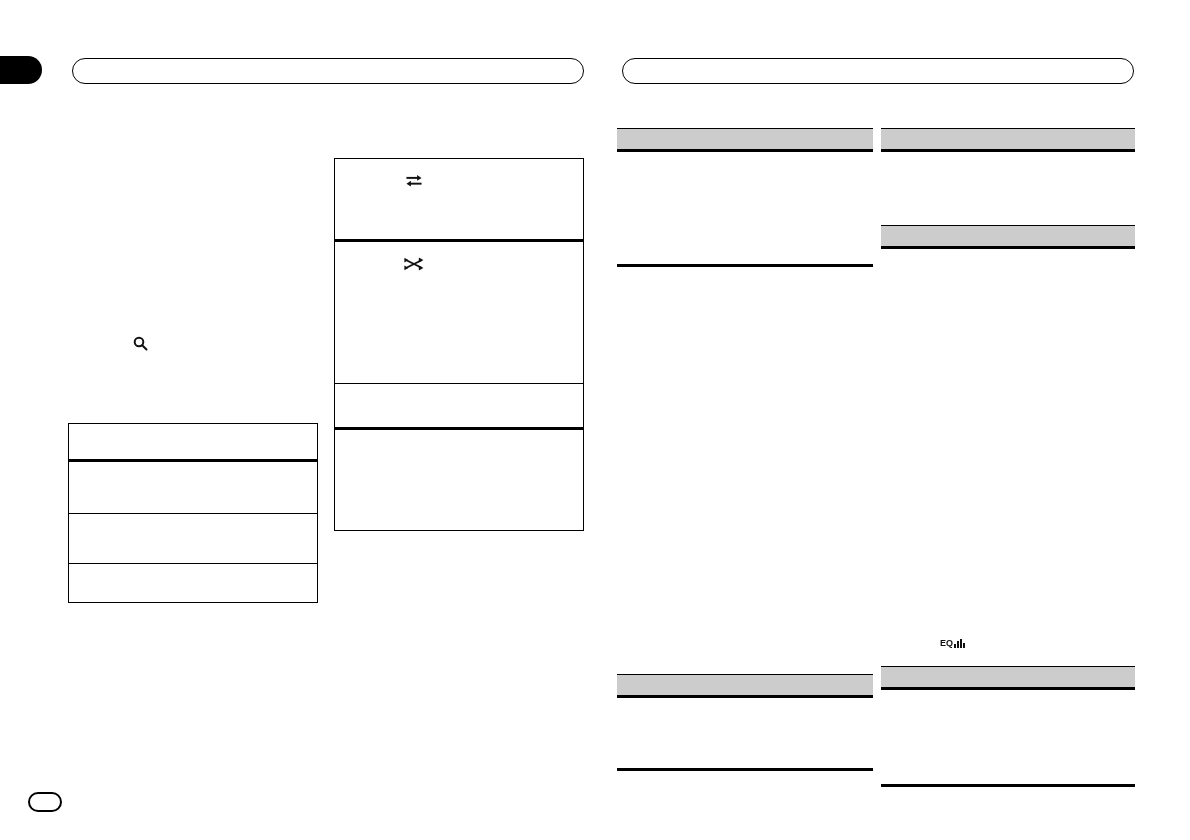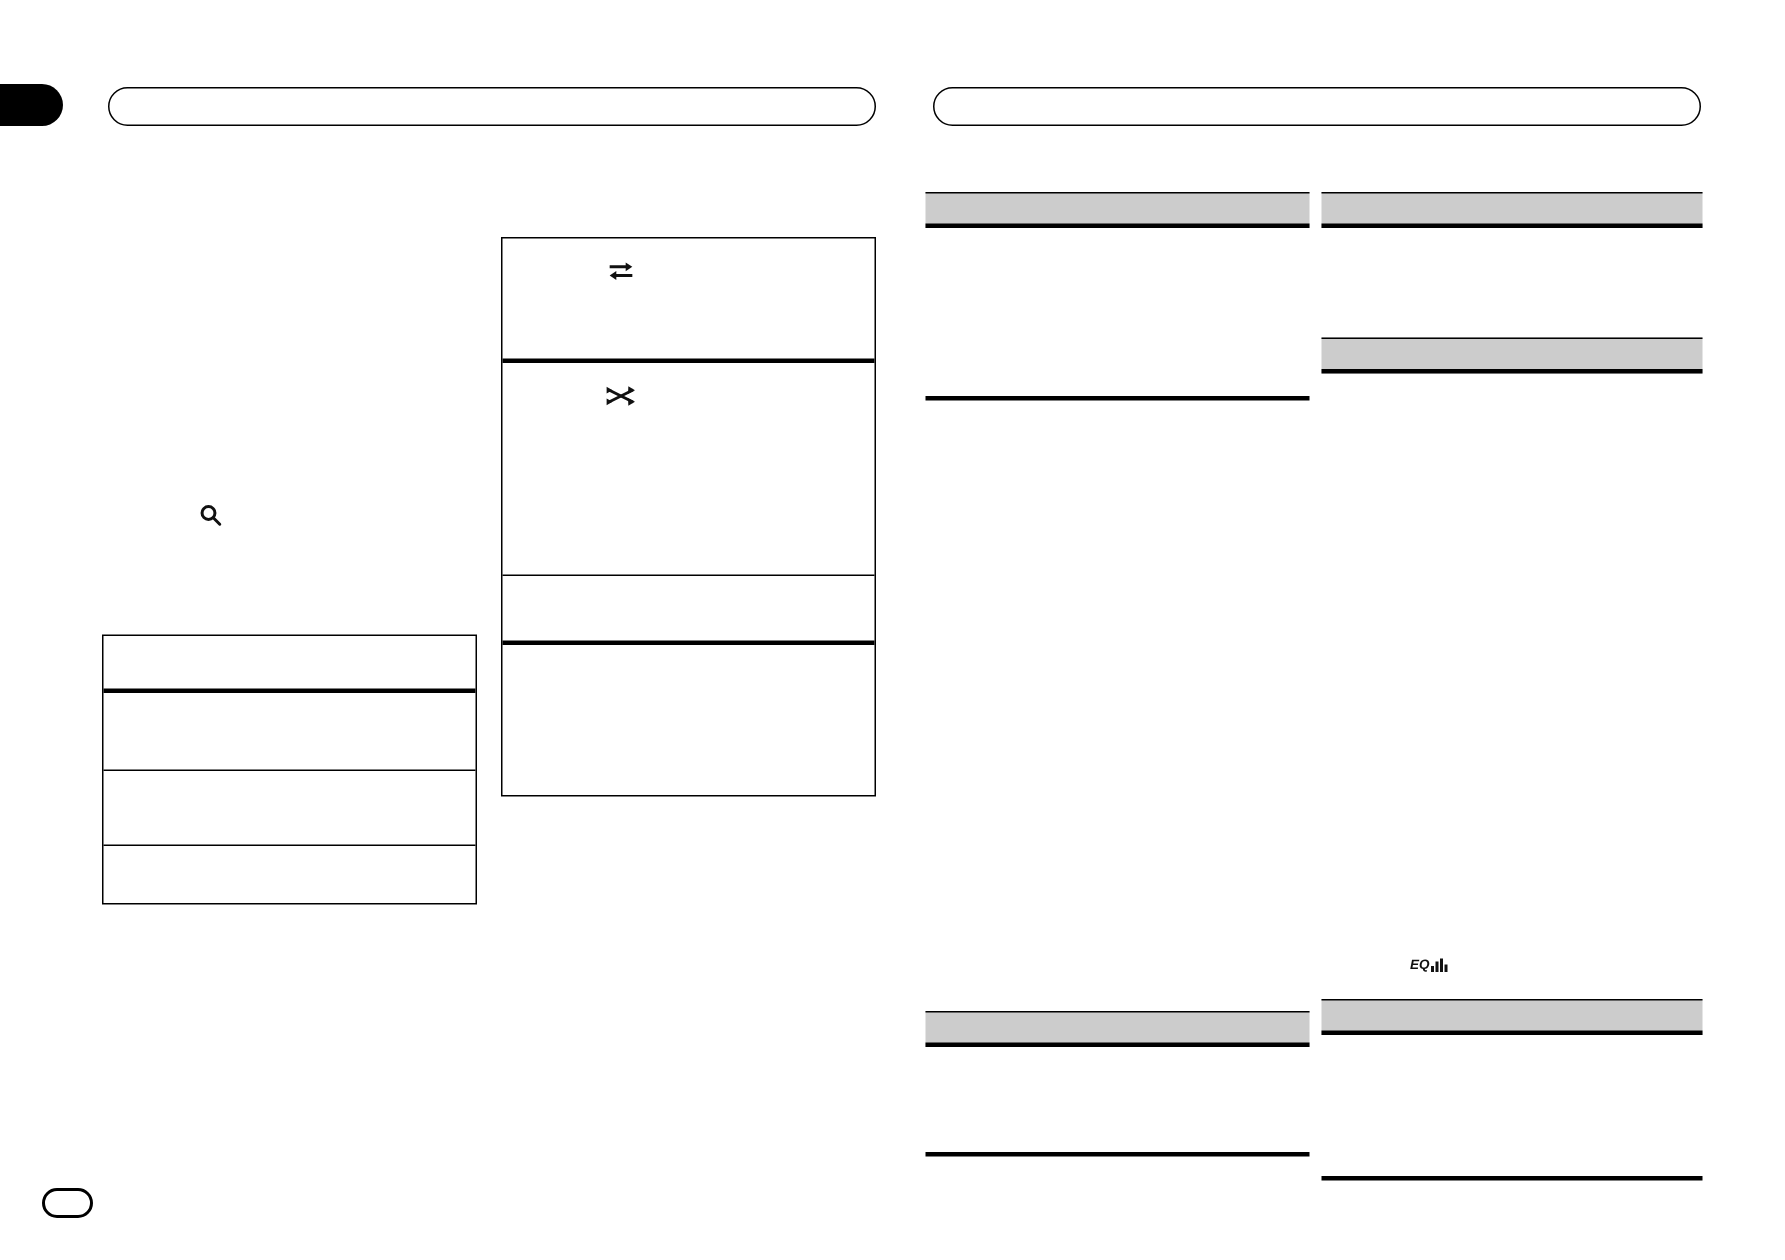--- a/index.html
+++ b/index.html
@@ -122,21 +122,20 @@
   }
   .eq-icon-wrap {
     position: absolute;
     left: 940px;
     top: 634px;
     width: 34px;
     height: 14px;
     display: flex;
     align-items: flex-end;
     gap: 1px;
-    font-style: italic;
   }
   .eq-text {
     font-family: "Liberation Sans", sans-serif;
     font-size: 9px;
     font-weight: bold;
     color: #111111;
     line-height: 9px;
   }
   .eq-bars { display: flex; align-items: flex-end; gap: 1px; height: 9px; }
   .eq-bars i { display: block; width: 2px; background: #111111; }

